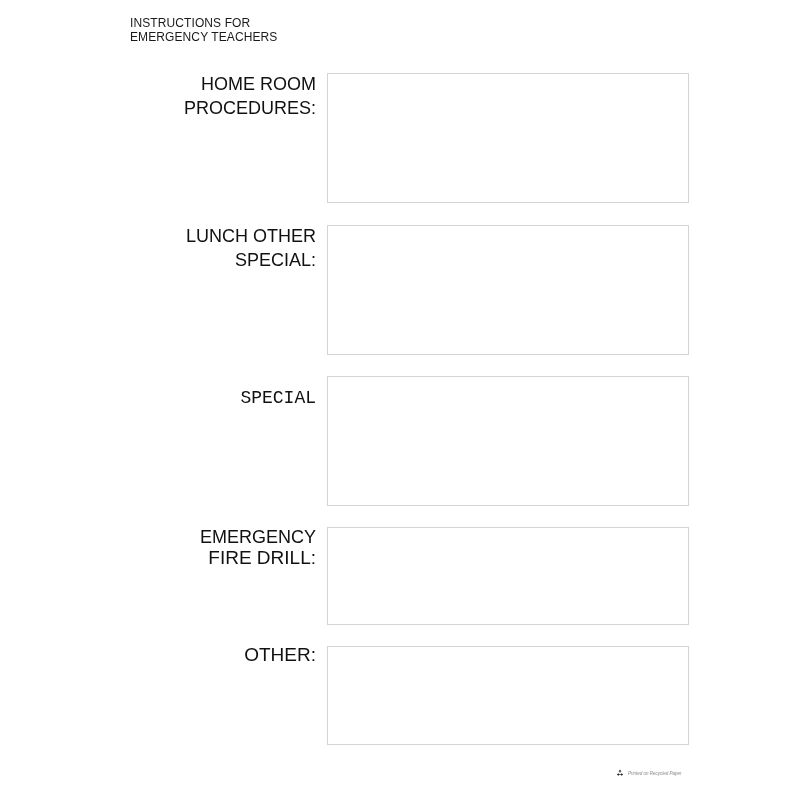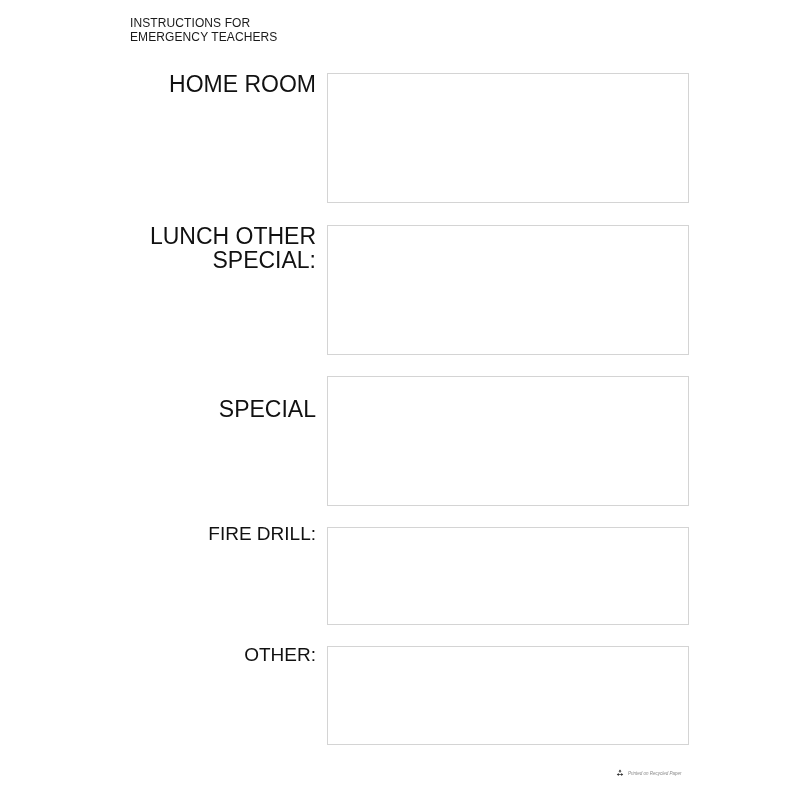--- a/index.html
+++ b/index.html
@@ -28,21 +28,21 @@
 
     .section-label {
       position: absolute;
       right: 484px; 
       text-align: right;
       color: #111111;
       white-space: nowrap;
     }
     .section-label .big {
       display: block;
-      font-size: 23px;
+      font-size: 18px;
       line-height: 24px;
     }
     .section-label .small {
       display: block;
       font-size: 19px;
       line-height: 18px;
     }
     .field-box {
       position: absolute;
       left: 327px;
@@ -73,35 +73,37 @@
 </head>
 <body>
 
 <div class="doc-header">
   <div>INSTRUCTIONS FOR</div>
   <div>EMERGENCY TEACHERS</div>
 </div>
 
 <div class="section-label" style="top:72px;">
   <span class="big">HOME ROOM</span>
+  <span class="big">PROCEDURES:</span>
 </div>
 <div class="field-box" style="top:73px; height:130px;"></div>
 
 <div class="section-label" style="top:224px;">
   <span class="big">LUNCH OTHER</span>
   <span class="big">SPECIAL:</span>
 </div>
 <div class="field-box" style="top:225px; height:130px;"></div>
 
-<div class="section-label" style="top:397px;">
+<div class="section-label" style="top:386px;font-family:Liberation Mono, monospace;">
   <span class="big">SPECIAL</span>
 </div>
 <div class="field-box" style="top:376px; height:130px;"></div>
 
 <div class="section-label" style="top:525px;">
+  <span class="big">EMERGENCY</span>
   <span class="small">FIRE DRILL:</span>
 </div>
 <div class="field-box" style="top:527px; height:98px;"></div>
 
 <div class="section-label" style="top:646px;">
   <span class="small">OTHER:</span>
 </div>
 <div class="field-box" style="top:646px; height:99px;"></div>
 
 <div class="footer-note">

